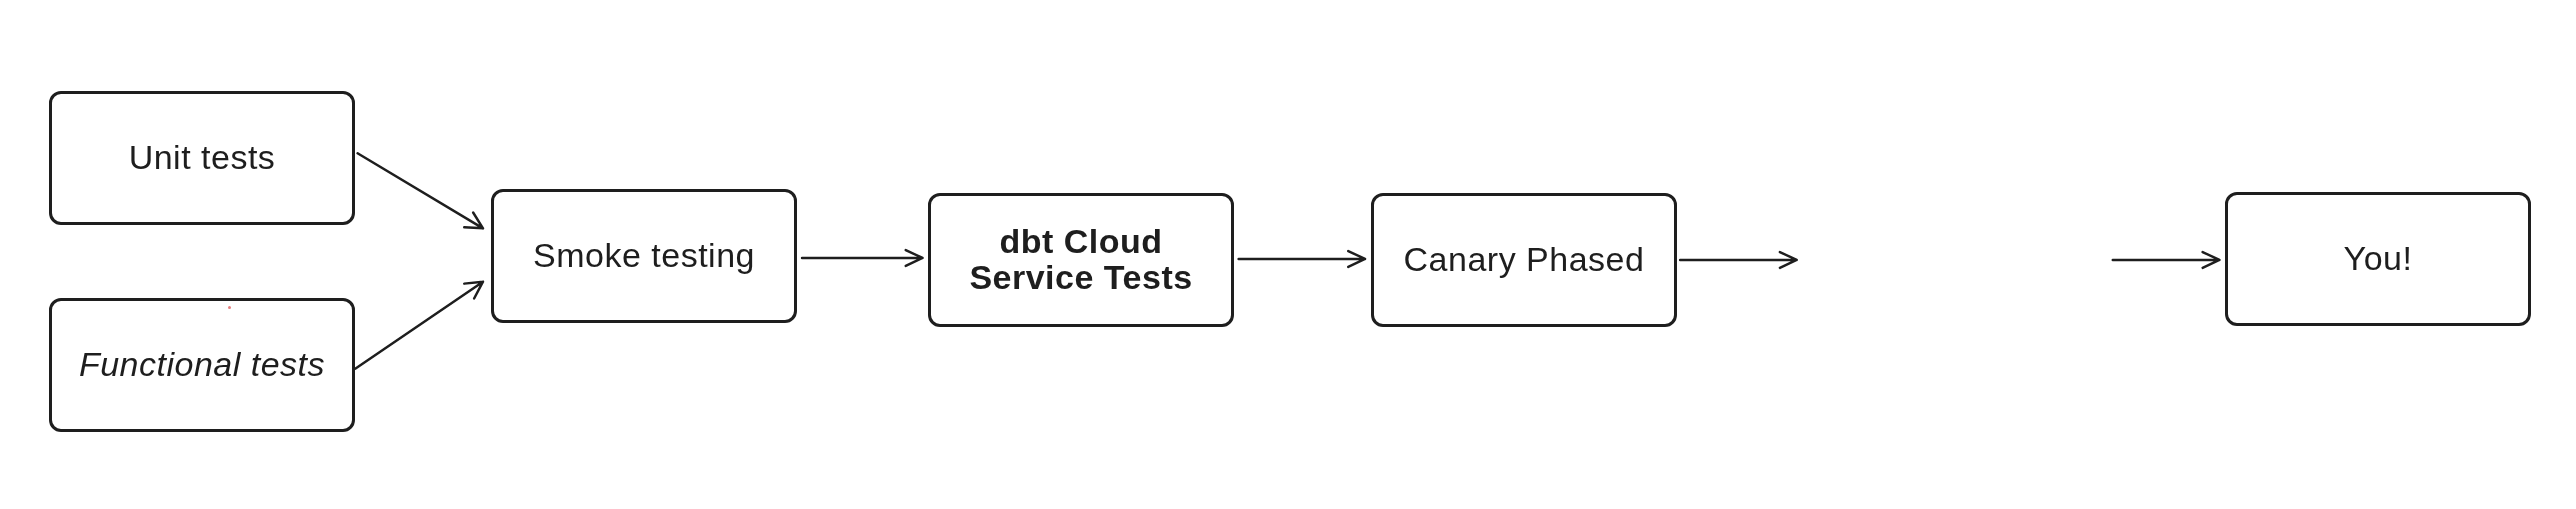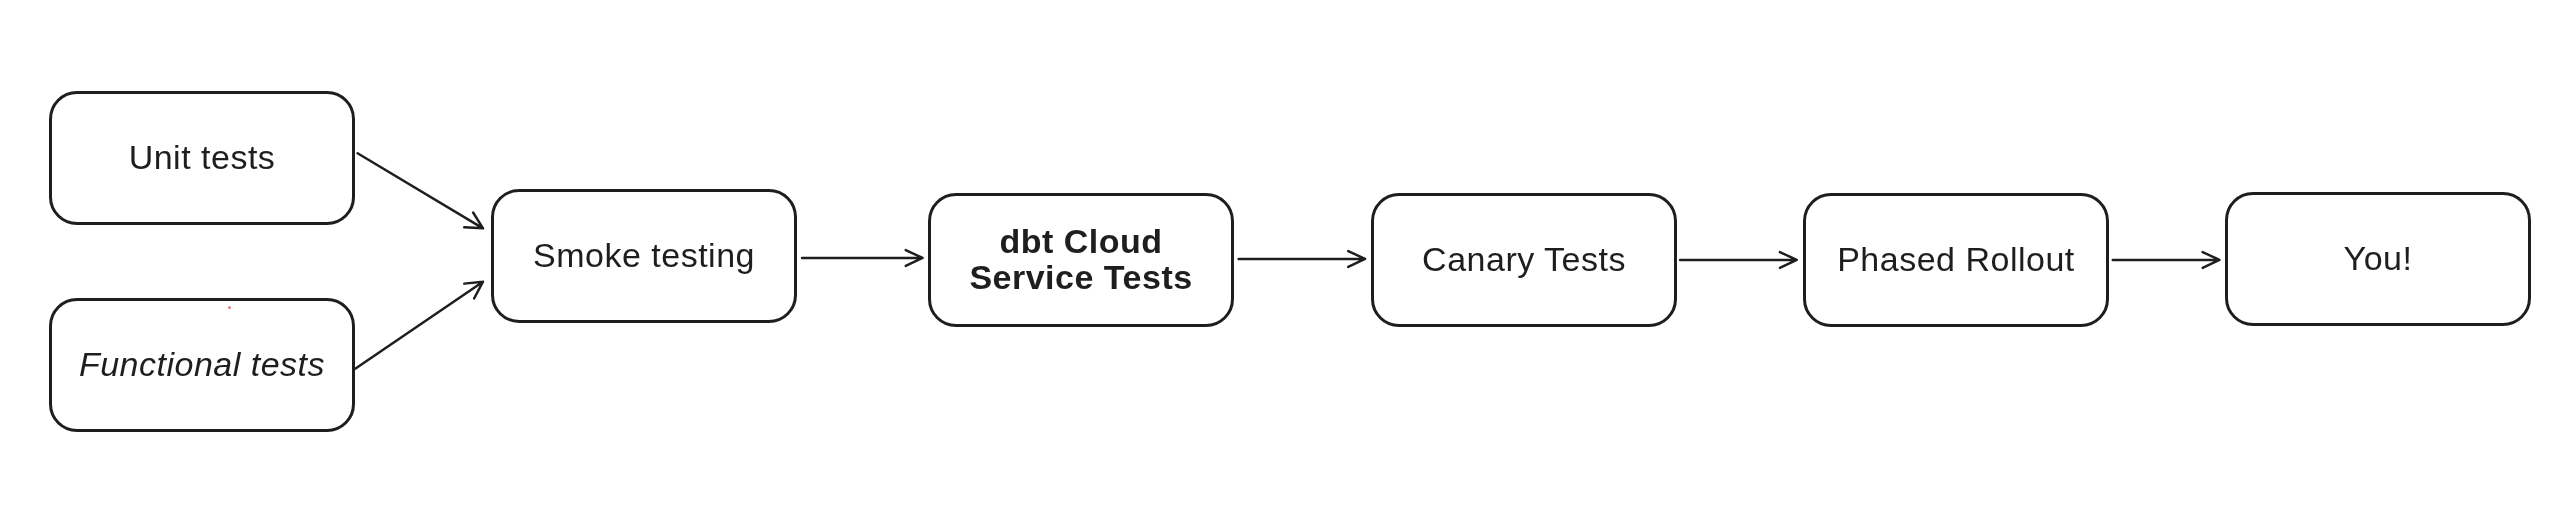--- a/index.html
+++ b/index.html
@@ -22,21 +22,21 @@
     width: 2576px;
     height: 510px;
   }
   .node {
     position: absolute;
     width: 306px;
     height: 134px;
     box-sizing: border-box;
     background: #ffffff;
     border: 3px solid #1e1e1e;
-    border-radius: 28px;
+    border-radius: 12px;
     display: flex;
     align-items: center;
     justify-content: center;
     text-align: center;
   }
   .node .label {
     font-size: 34px;
     line-height: 1.05;
     color: #1e1e1e;
     white-space: pre-line;
@@ -77,26 +77,23 @@
   <div class="node" style="left:491px; top:189px;">
     <span class="label">Smoke testing</span>
   </div>
 
   <div class="node" style="left:928px; top:193px;font-weight:bold;">
     <span class="label">dbt Cloud
 Service Tests</span>
   </div>
 
   <div class="node" style="left:1371px; top:193px;">
-    <span class="label">Canary Tests</span>
+    <span class="label">Canary Phased</span>
   </div>
 
-  <div class="node" style="left:1803px; top:193px;">
-    <span class="label">Phased Rollout</span>
-  </div>
 
   <div class="node" style="left:2225px; top:192px;">
     <span class="label">You!</span>
   </div>
 
   <div class="artifact-dot"></div>
 
 </div>
 
 

